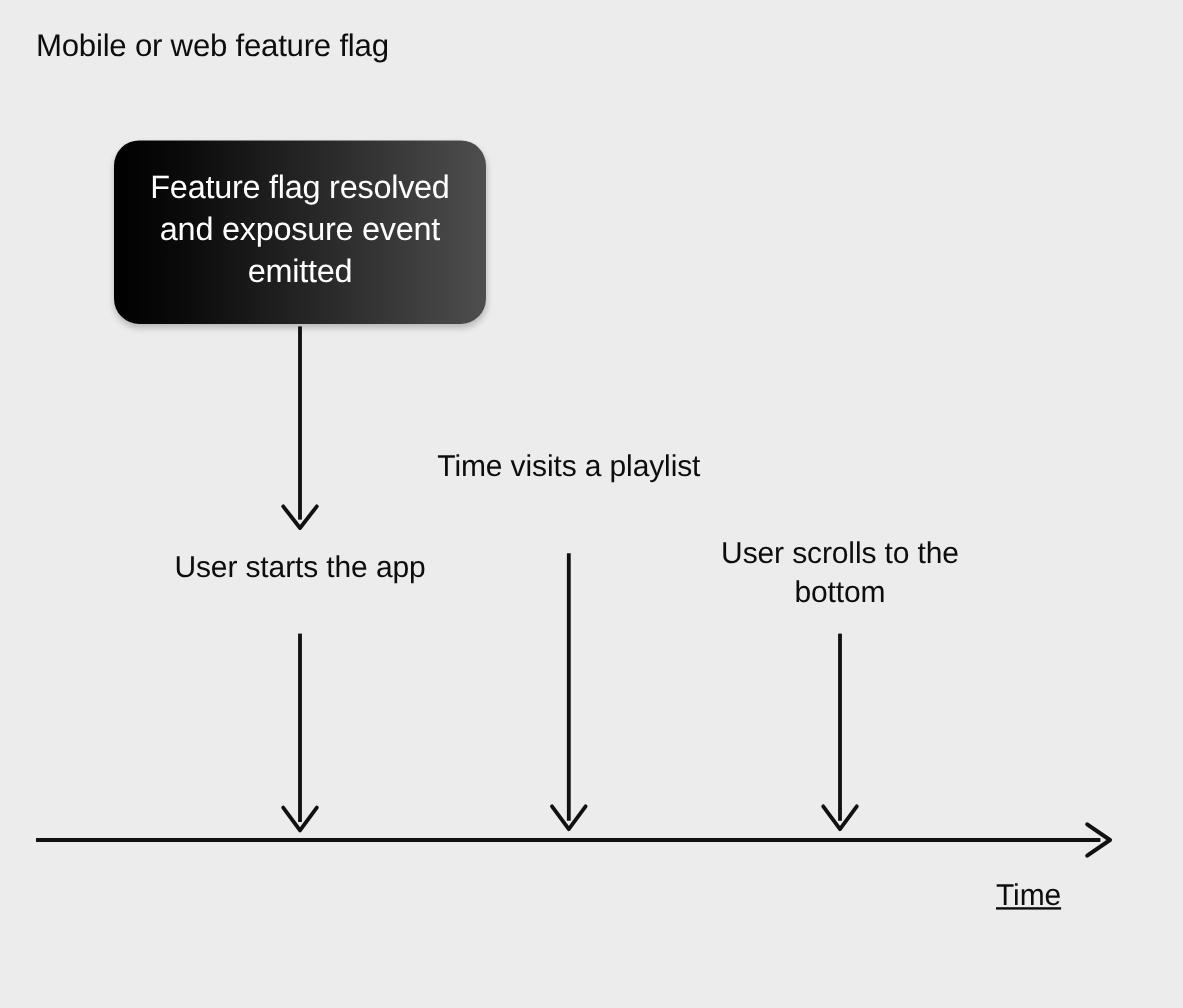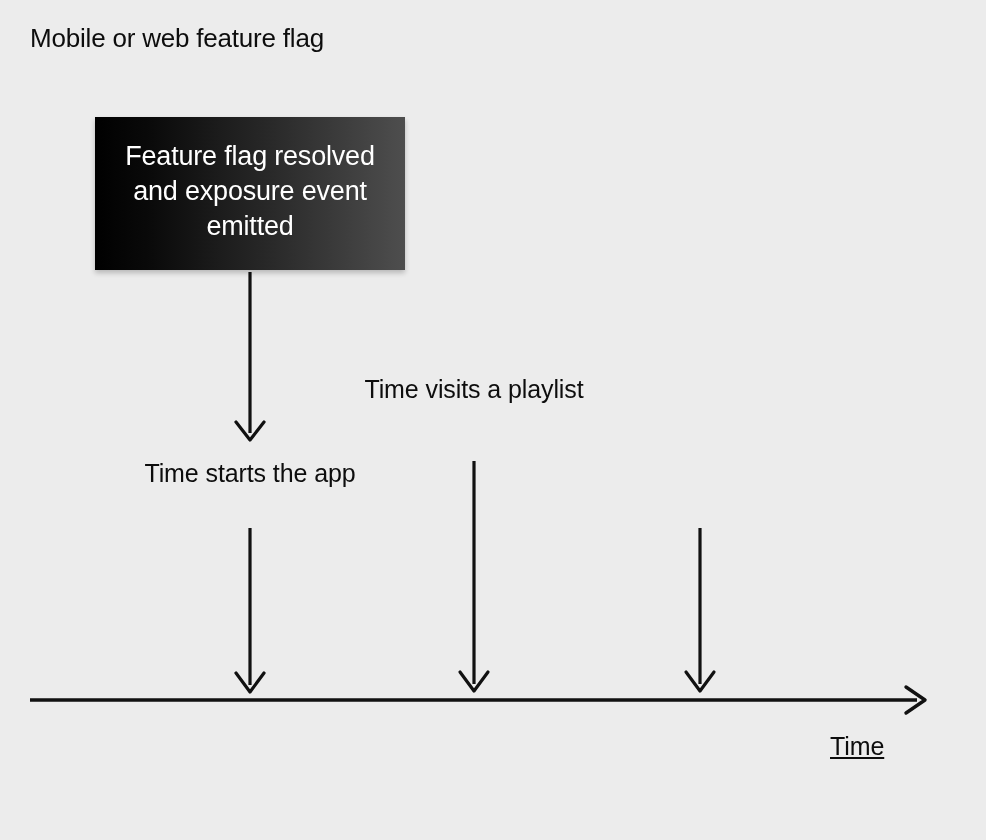--- a/index.html
+++ b/index.html
@@ -35,21 +35,21 @@
     color: #0d0d0d;
     letter-spacing: -0.2px;
     white-space: nowrap;
   }
   .event-box {
     position: absolute;
     left: 95px;
     top: 117px;
     width: 310px;
     height: 153px;
-    border-radius: 0;
+    border-radius: 21px;
     background: linear-gradient(90deg, #000000 0%, #0a0a0a 18%, #2a2a2a 58%, #4e4e4e 100%);
     box-shadow: 0 3px 5px rgba(0,0,0,0.22);
     display: flex;
     align-items: center;
     justify-content: center;
     box-sizing: border-box;
     padding: 4px 10px 8px 10px;
   }
   .event-box-label {
     color: #ffffff;
@@ -112,20 +112,21 @@
     <g>
       <line x1="30" y1="700" x2="917" y2="700" stroke="#111111" stroke-width="3.4"></line>
       <polyline points="906,687 925,700 906,713" fill="none" stroke="#111111" stroke-width="3.4" stroke-linecap="round" stroke-linejoin="round"></polyline>
     </g>
   </svg>
 
   <div class="event-box">
     <span class="event-box-label">Feature flag resolved and exposure event emitted</span>
   </div>
 
-  <div class="tl-label tl-label-0">Time starts the app</div>
+  <div class="tl-label tl-label-0">User starts the app</div>
 
   <div class="tl-label tl-label-1">Time visits a playlist</div>
 
+  <div class="tl-label tl-label-2">User scrolls to the bottom</div>
 
   <div class="axis-label">Time</div>
 
 </div>
 
 </body></html>

